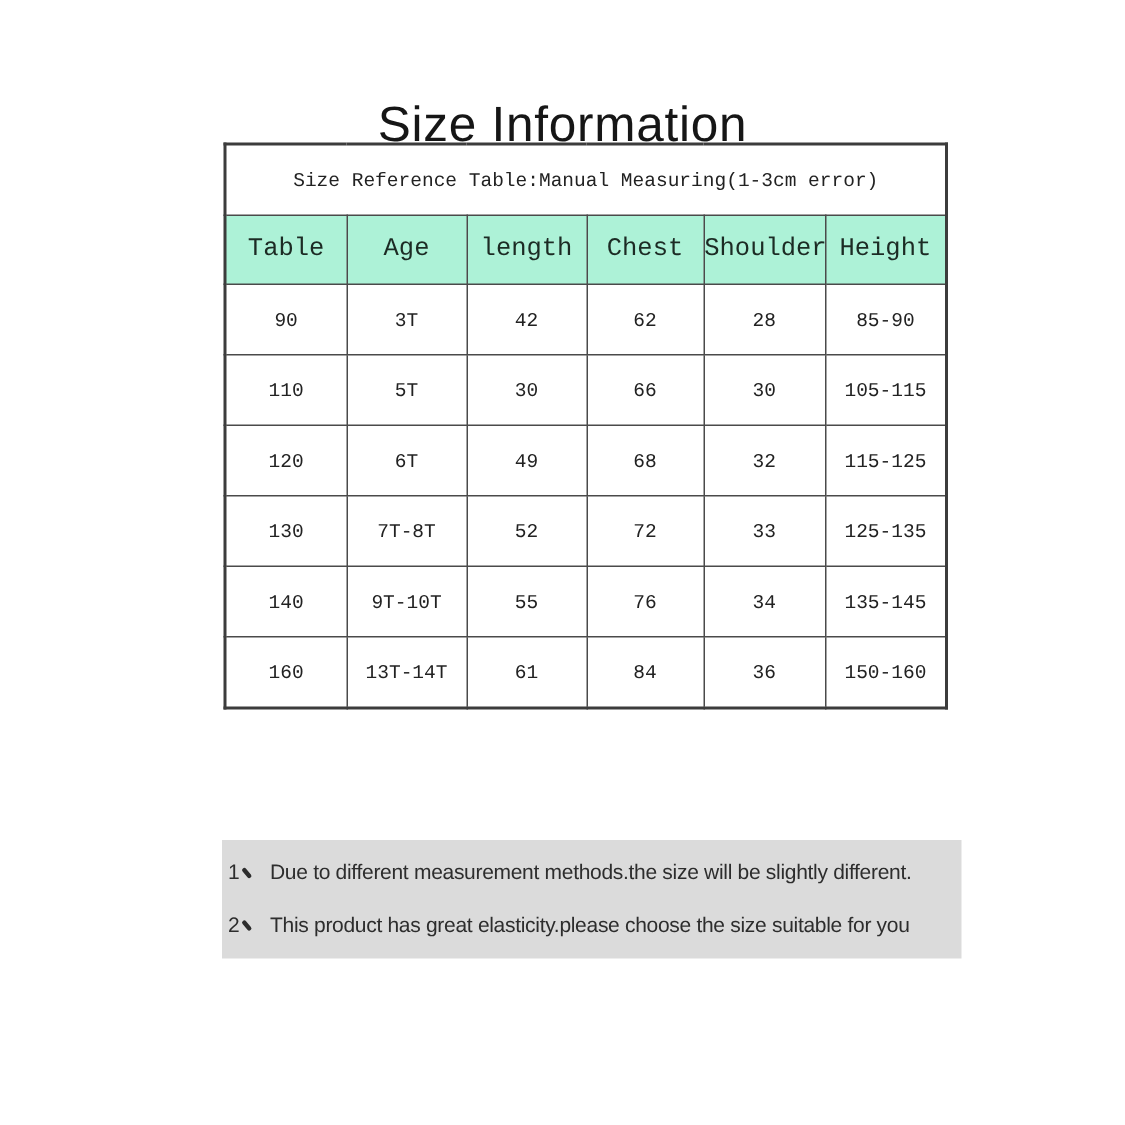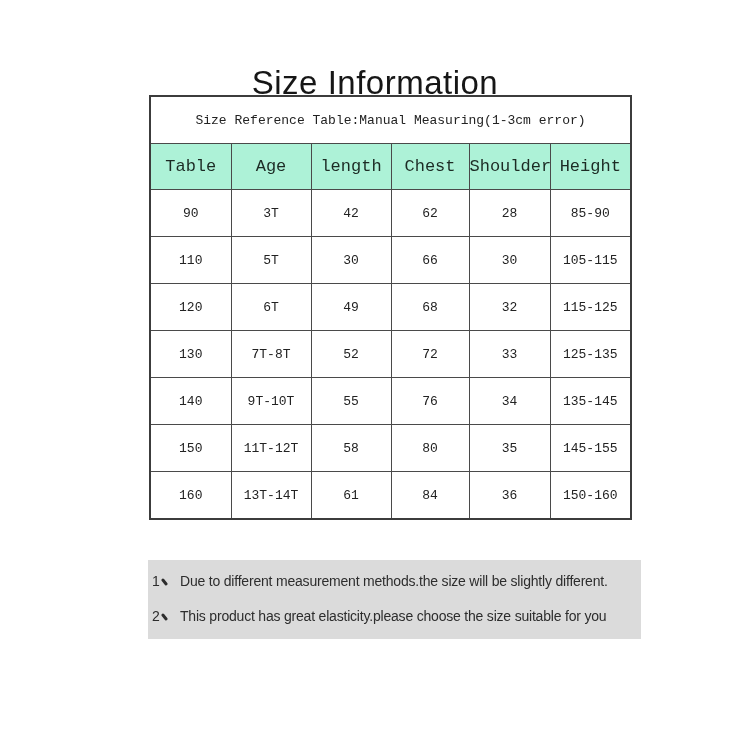--- a/index.html
+++ b/index.html
@@ -112,28 +112,20 @@
         </tr>
         <tr>
           <td>140</td>
           <td>9T-10T</td>
           <td>55</td>
           <td>76</td>
           <td>34</td>
           <td>135-145</td>
         </tr>
         <tr>
-          <td>150</td>
-          <td>11T-12T</td>
-          <td>58</td>
-          <td>80</td>
-          <td>35</td>
-          <td>145-155</td>
-        </tr>
-        <tr>
           <td>160</td>
           <td>13T-14T</td>
           <td>61</td>
           <td>84</td>
           <td>36</td>
           <td>150-160</td>
         </tr>
       </tbody>
   </table>
 

